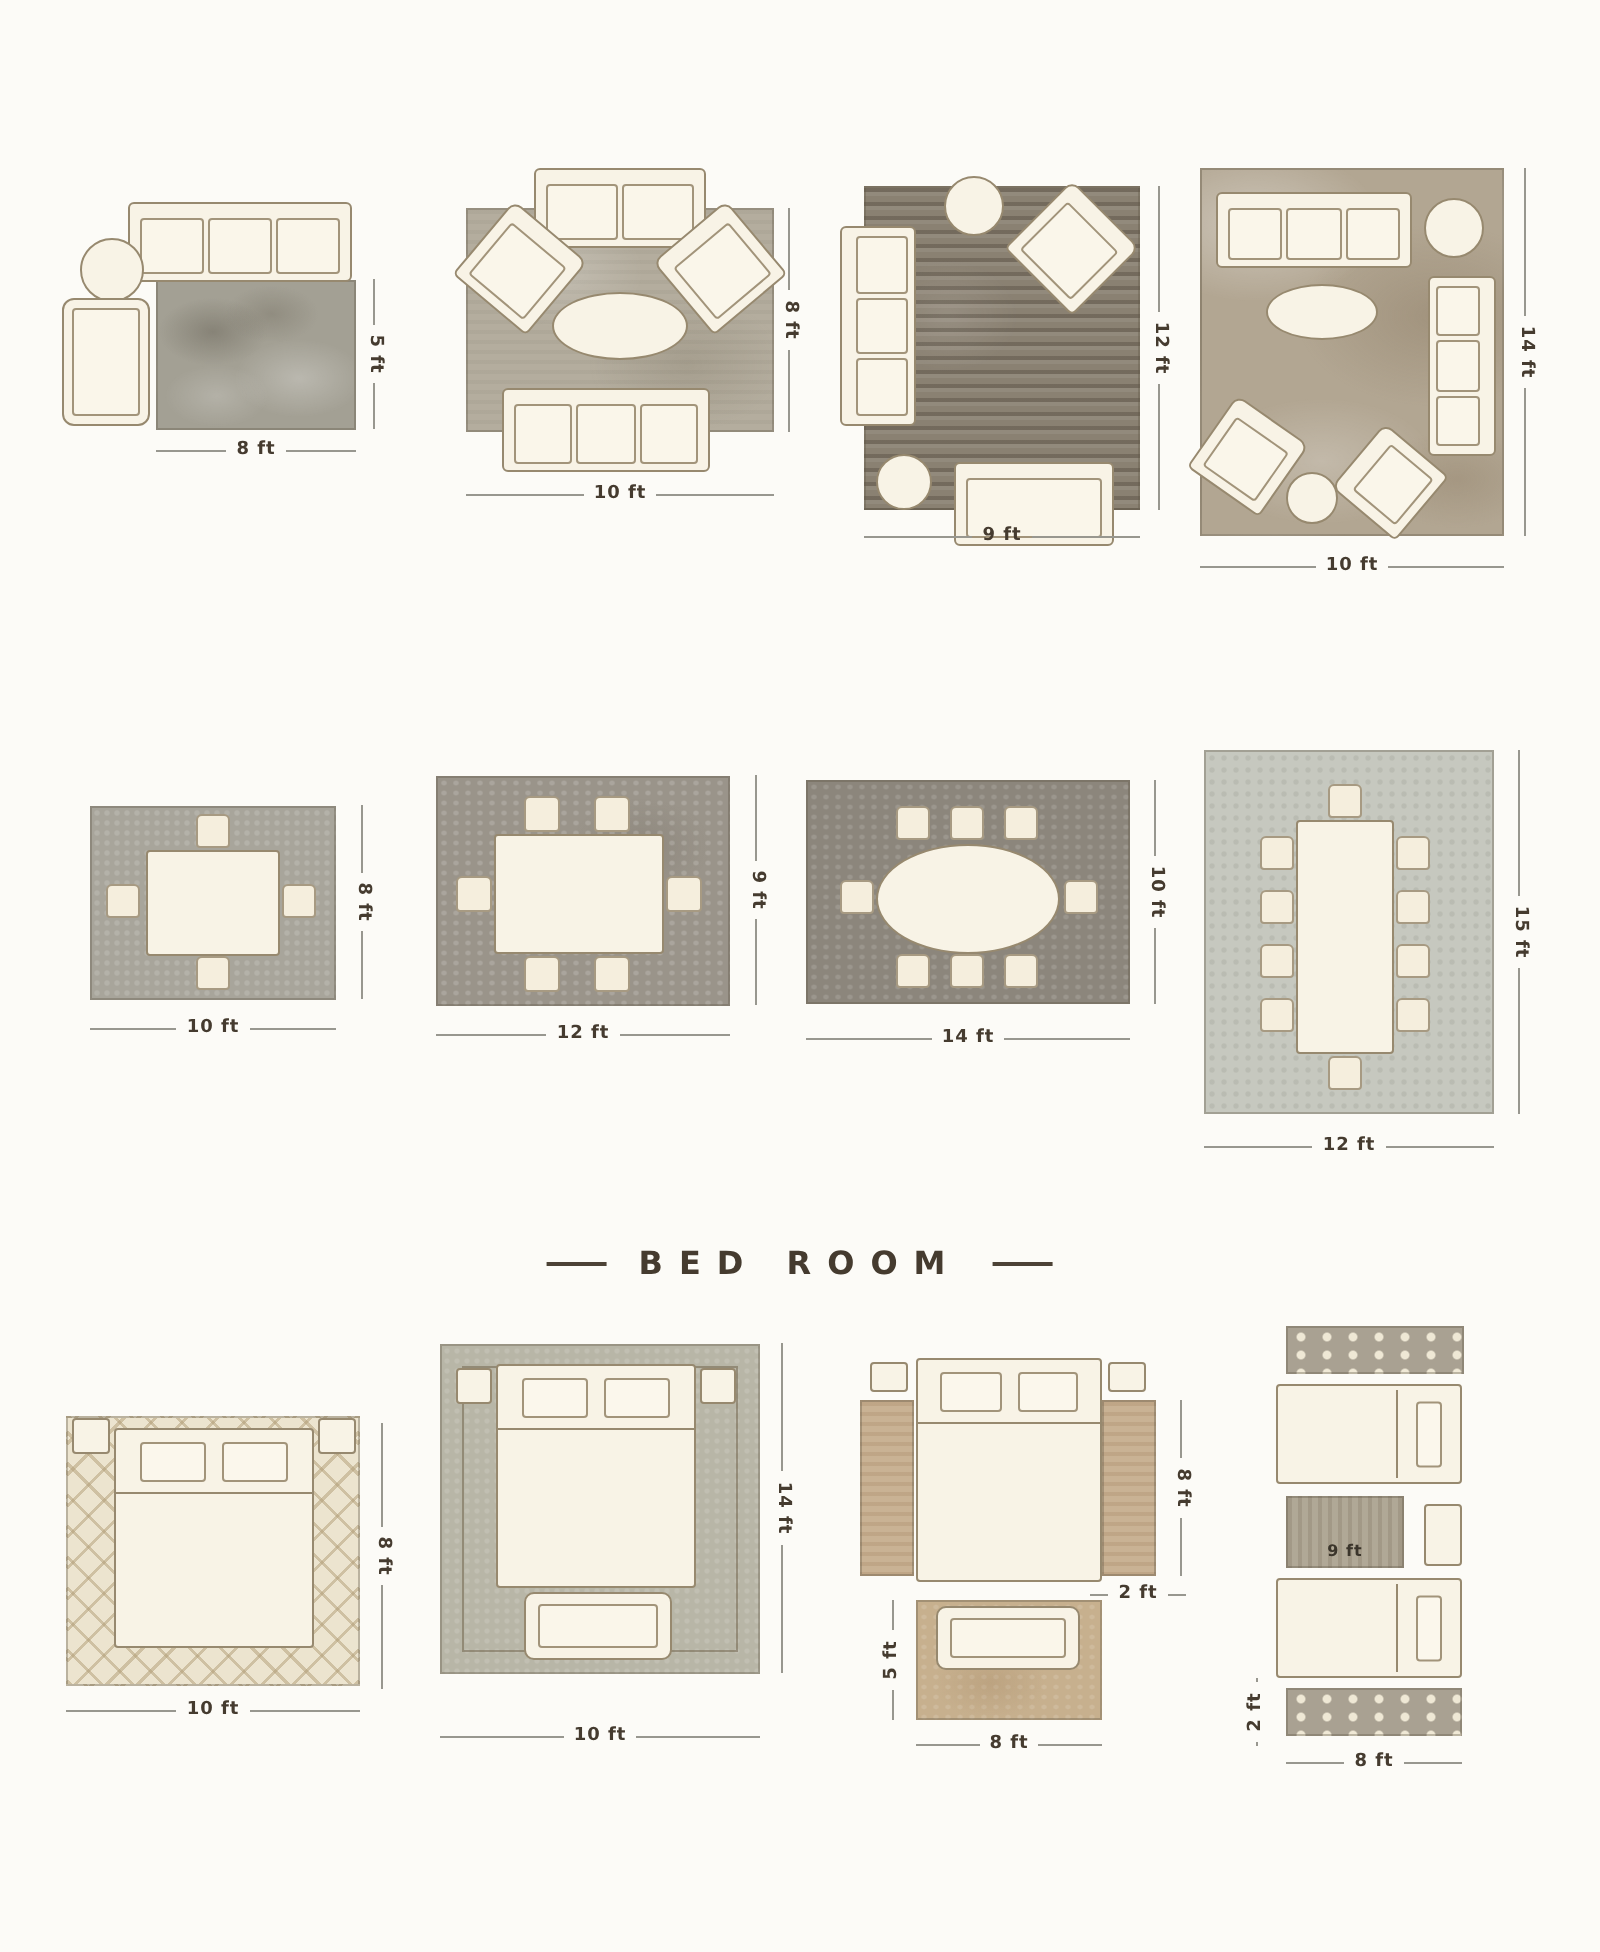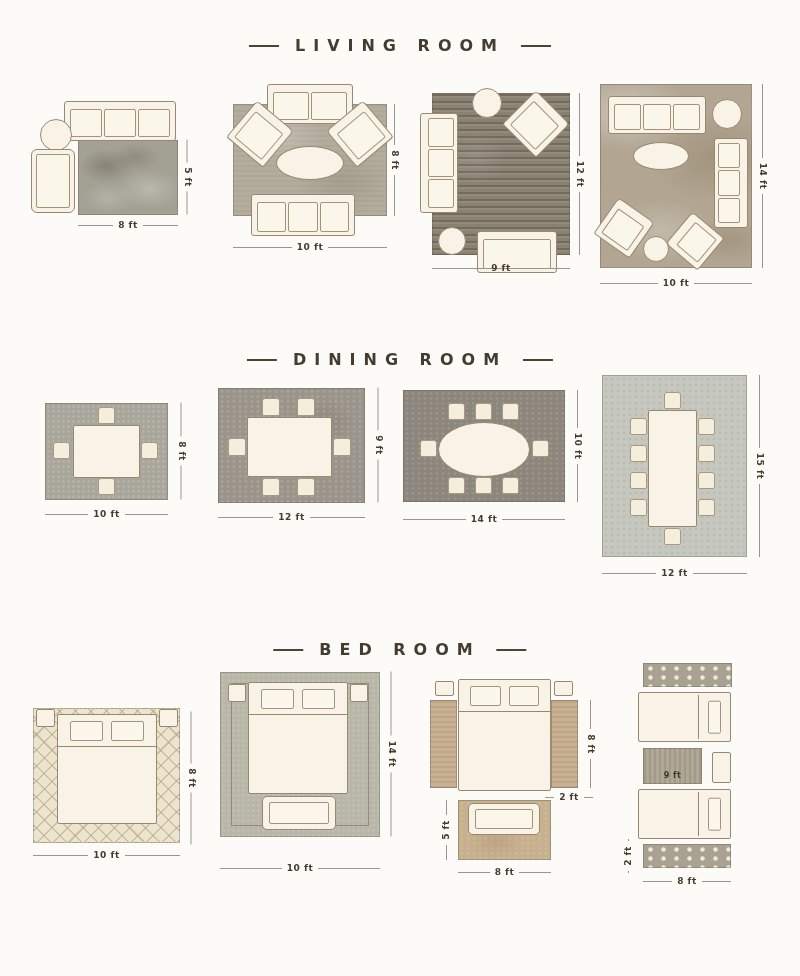--- a/index.html
+++ b/index.html
@@ -90,25 +90,20 @@
   .rot-r { transform:rotate(90deg); }
   .rot-l { transform:rotate(-90deg); }
 
   .rug-label { position:absolute; color:#3b352b; font-size:8px; font-weight:bold; letter-spacing:.5px; }
 </style>
 </head>
 <body>
 
 <div class="canvas">
 
-  <div class="stitle" style="top:36px;">
-    <span class="tdash"></span>
-    <span>LIVING ROOM</span>
-    <span class="tdash"></span>
-  </div>
 
   <div>
     <div class="rug tx-mottle" style="left:78px;top:140px;width:100px;height:75px;"></div>
     <div class="f sofa-h" style="left:64px;top:101px;width:112px;height:40px;">
       <div class="cush"></div>
       <div class="cush"></div>
       <div class="cush"></div>
     </div>
     <div class="f round" style="left:40px;top:119px;width:32px;height:32px;"></div>
     <div class="f" style="left:31px;top:149px;width:44px;height:64px;border-radius:6px;">
@@ -209,25 +204,20 @@
       <span class="dtext">10 ft</span>
       <span class="dline"></span>
     </div>
     <div class="dim rot-r" style="left:671px;top:170px;width:184px;">
       <span class="dline"></span>
       <span class="dtext">14 ft</span>
       <span class="dline"></span>
     </div>
   </div>
 
-  <div class="stitle" style="top:350px;">
-    <span class="tdash"></span>
-    <span>DINING ROOM</span>
-    <span class="tdash"></span>
-  </div>
 
   <div>
     <div class="rug tx-gray" style="left:45px;top:403px;width:123px;height:97px;"></div>
     <div class="dchair" style="left:98px;top:407px;width:17px;height:17px;"></div>
     <div class="dchair" style="left:98px;top:478px;width:17px;height:17px;"></div>
     <div class="dchair" style="left:53px;top:442px;width:17px;height:17px;"></div>
     <div class="dchair" style="left:141px;top:442px;width:17px;height:17px;"></div>
     <div class="f" style="left:73px;top:425px;width:67px;height:53px;border-radius:2px;"></div>
     <div class="dim" style="left:45px;top:508px;width:123px;">
       <span class="dline"></span>
@@ -303,21 +293,21 @@
       <span class="dtext">12 ft</span>
       <span class="dline"></span>
     </div>
     <div class="dim rot-r" style="left:669px;top:460px;width:182px;">
       <span class="dline"></span>
       <span class="dtext">15 ft</span>
       <span class="dline"></span>
     </div>
   </div>
 
-  <div class="stitle" style="top:640px;">
+  <div class="stitle" style="top:622px;">
     <span class="tdash"></span>
     <span>BED ROOM</span>
     <span class="tdash"></span>
   </div>
 
   <div>
     <div class="rug tx-diamond" style="left:33px;top:708px;width:147px;height:135px;"></div>
     <div class="f" style="left:36px;top:709px;width:19px;height:18px;border-radius:2px;"></div>
     <div class="f" style="left:159px;top:709px;width:19px;height:18px;border-radius:2px;"></div>
     <div class="f bed" style="left:57px;top:714px;width:100px;height:110px;border-radius:2px;">

